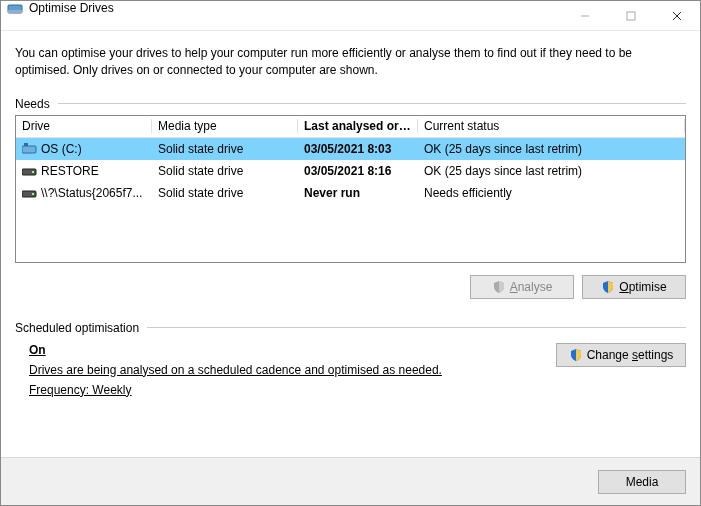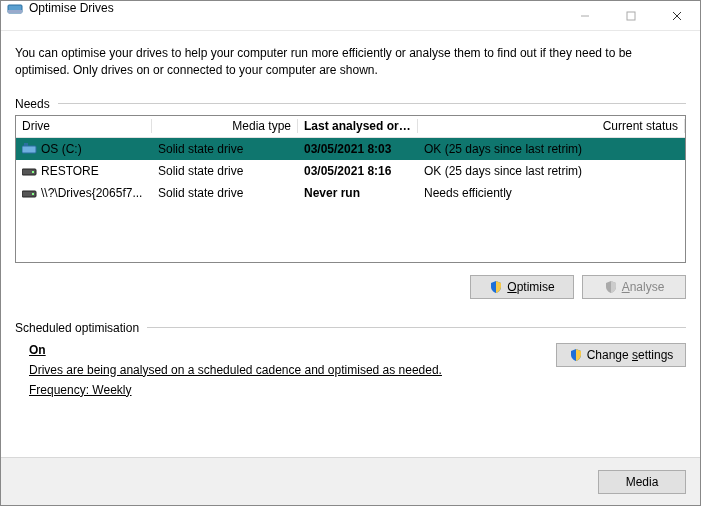--- a/index.html
+++ b/index.html
@@ -8,24 +8,24 @@
 .title-icon { width: 16px; height: 16px; margin-right: 6px; display: inline-flex; }
 .title-text { flex: 0 0 auto; font-size: 12px; color: #000; }
 .title-spacer { flex: 1; }
 .win-btn { width: 46px; height: 30px; display: flex; align-items: center; justify-content: center; color: #444; }
 .content { padding: 14px 14px 0 14px; flex: 1; display: flex; flex-direction: column; }
 .intro { color: #000; line-height: 1.4; margin-bottom: 18px; }
 .section-label { color: #000; margin-bottom: 4px; display: flex; align-items: center; gap: 8px; }
 .section-label .line { flex: 1; height: 1px; background: #ccc; }
 .drive-box { border: 1px solid #888; height: 148px; overflow: hidden; }
 .drive-header, .drive-row { display: flex; align-items: center; height: 22px; }
-.drive-header { background: #fff; border-bottom: 1px solid #e1e1e1; text-align: right; }
+.drive-header { background: #fff; border-bottom: 1px solid #e1e1e1; }
 .drive-header .col { border-right: 1px solid #e1e1e1; color: #000; padding: 0 6px; font-size: 12px; }
 .drive-row { padding: 0; }
-.drive-row.selected { background: #0f766e; }
+.drive-row.selected { background: #7dd3fc; }
 .col { overflow: hidden; white-space: nowrap; text-overflow: ellipsis; padding: 0 6px; }
 .c1 { width: 136px; display: flex; align-items: center; gap: 4px; }
 .c2 { width: 146px; }
 .c3 { width: 120px; font-weight: bold; }
 .c4 { flex: 1; }
 .drive-icon { width: 15px; height: 12px; display: inline-flex; flex-shrink: 0; }
 .btn-row { display: flex; justify-content: flex-end; gap: 8px; margin-top: 12px; margin-bottom: 22px; }
 .btn { height: 24px; min-width: 104px; border: 1px solid #adadad; background: #e1e1e1; display: inline-flex; align-items: center; justify-content: center; gap: 4px; padding: 0 10px; cursor: pointer; }
 .btn.disabled { color: #888; background: #e9e9e9; }
 .btn u { text-decoration: underline; }
@@ -111,47 +111,47 @@
           <div class="col c4">OK (25 days since last retrim)</div>
         </div>
         <div class="drive-row">
           <div class="col c1">
             <span class="drive-icon">
               <svg viewBox="0 0 15 12">
                 <rect x="0" y="4" width="14" height="6" rx="1" fill="#555" stroke="#222"></rect>
                 <rect x="10" y="6" width="2" height="2" fill="#8f8"></rect>
               </svg>
             </span>
-            <span>\\?\Drives{2065f7...</span>
+            <span>\\?\Status{2065f7...</span>
           </div>
           <div class="col c2">Solid state drive</div>
           <div class="col c3">Never run</div>
           <div class="col c4">Needs efficiently</div>
         </div>
       </div>
   </div>
 
   <div class="btn-row">
+    <button class="btn disabled">
+      <span class="shield">
+          <svg viewBox="0 0 14 14">
+            <path d="M7 1 L12 3 V7 C12 10 9 12.5 7 13 C5 12.5 2 10 2 7 V3 Z" fill="#aaa"></path>
+            <path d="M7 1 L12 3 V7 C12 10 9 12.5 7 13 V1 Z" fill="#ccc"></path>
+          </svg>
+        </span>
+      <span><u>A</u><span></span>nalyse</span>
+    </button>
     <button class="btn">
       <span class="shield">
           <svg viewBox="0 0 14 14">
             <path d="M7 1 L12 3 V7 C12 10 9 12.5 7 13 C5 12.5 2 10 2 7 V3 Z" fill="#1e6fd8"></path>
             <path d="M7 1 L12 3 V7 C12 10 9 12.5 7 13 V1 Z" fill="#f7c948"></path>
           </svg>
         </span>
       <span><u>O</u>ptimise</span>
-    </button>
-    <button class="btn disabled">
-      <span class="shield">
-          <svg viewBox="0 0 14 14">
-            <path d="M7 1 L12 3 V7 C12 10 9 12.5 7 13 C5 12.5 2 10 2 7 V3 Z" fill="#aaa"></path>
-            <path d="M7 1 L12 3 V7 C12 10 9 12.5 7 13 V1 Z" fill="#ccc"></path>
-          </svg>
-        </span>
-      <span><u>A</u><span></span>nalyse</span>
     </button>
   </div>
 
   <div class="section-label">
     <span>Scheduled optimisation</span>
     <span class="line"></span>
   </div>
 
   <div class="sched-body">
     <div class="sched-left">

